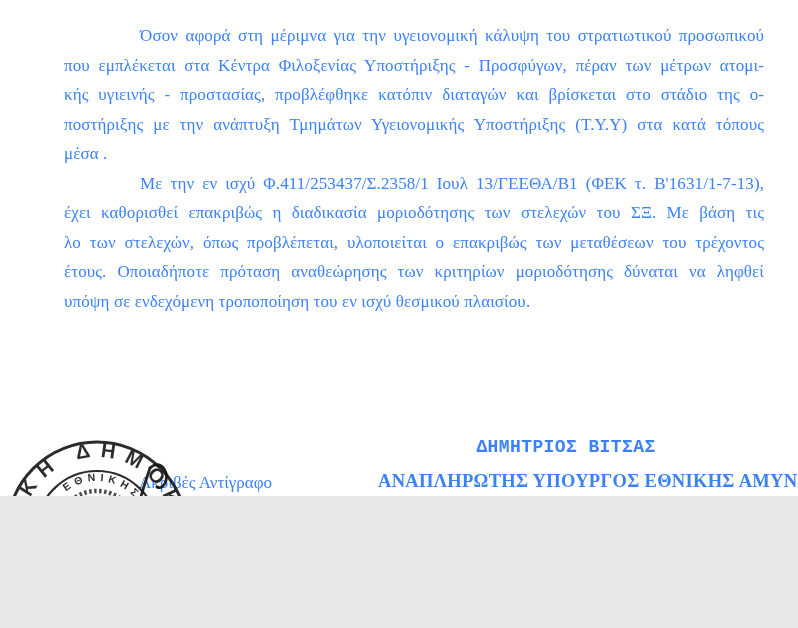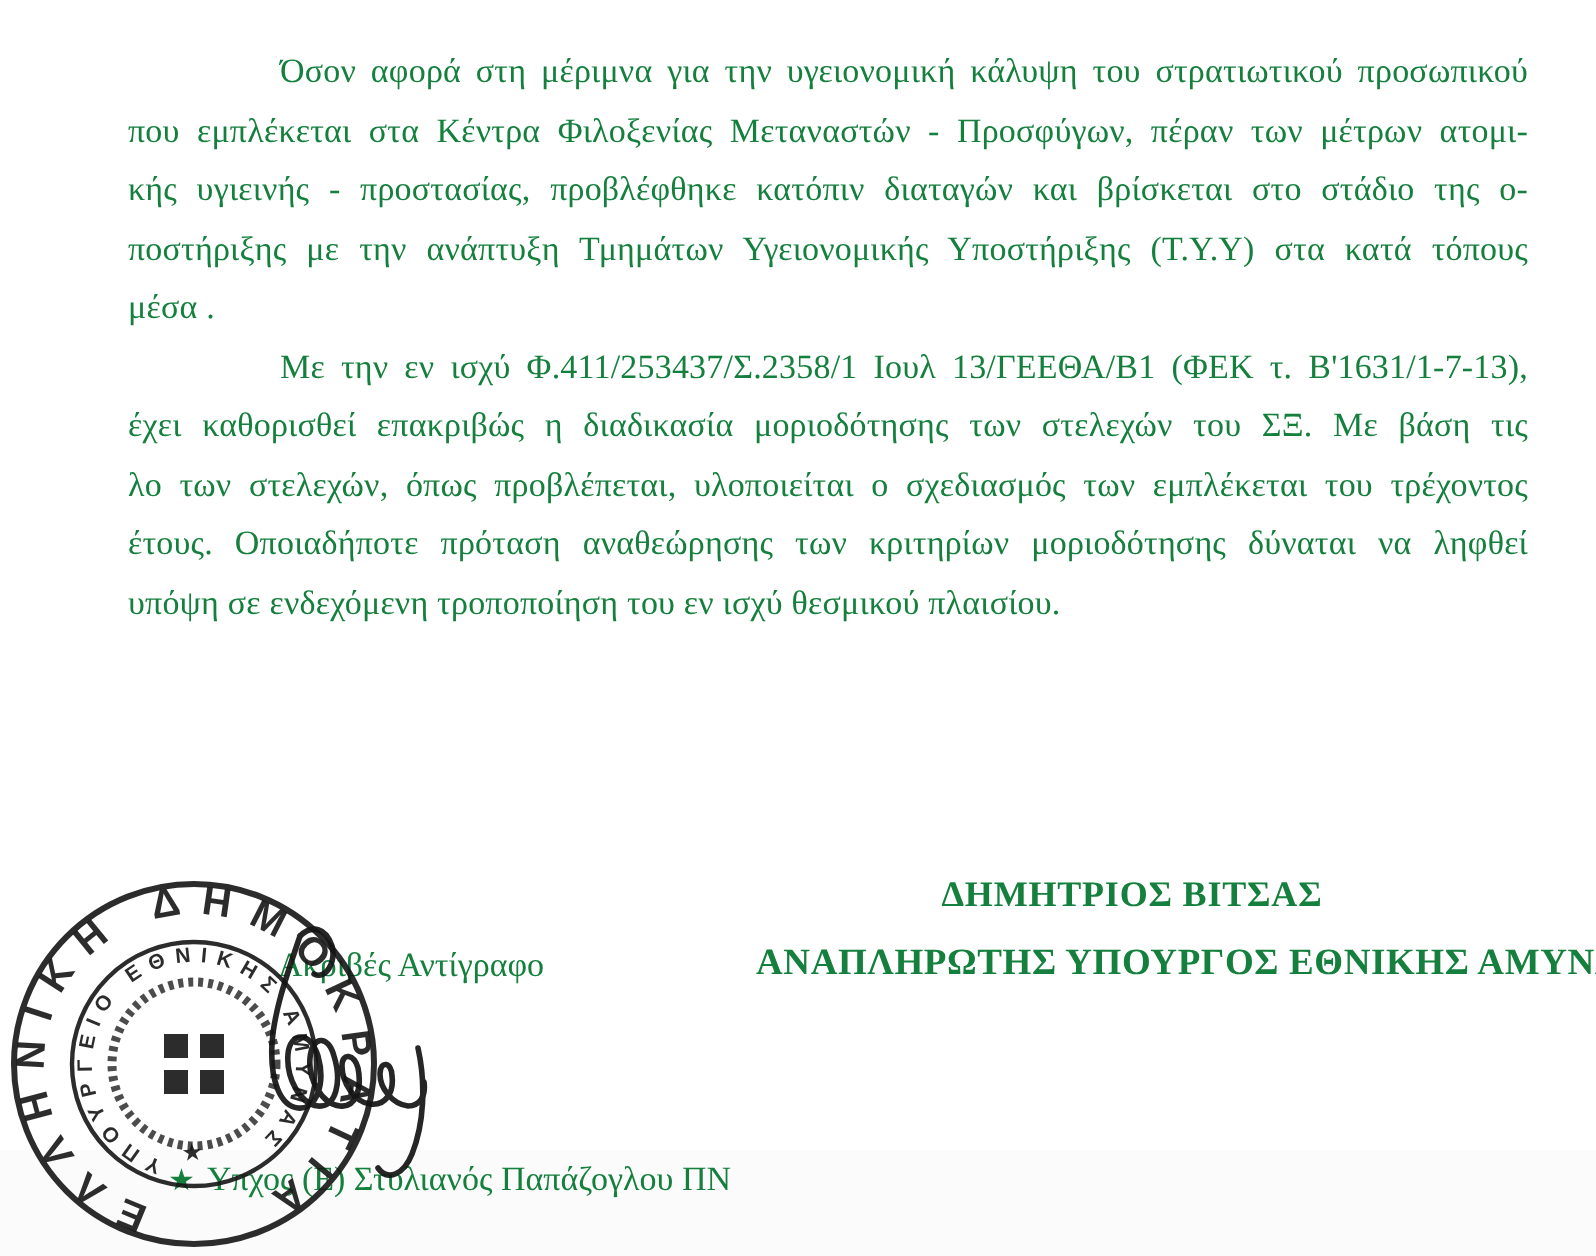--- a/index.html
+++ b/index.html
@@ -1,49 +1,49 @@
 <!DOCTYPE html>
 <html><head>
 <meta charset="utf-8">
 <style>
   html,body{margin:0;padding:0;background:#e8e8e8;}
   .page{
-    position:relative;width:798px;height:628px;background:#ffffff;
-    font-family:"Liberation Serif","DejaVu Serif",serif;color:#15803d;
+    position:relative;width:798px;height:496px;background:#ffffff;
+    font-family:"Liberation Serif","DejaVu Serif",serif;color:#3b82f6;
     overflow:hidden;
   }
   .scan-tint{position:absolute;left:0;top:575px;width:798px;height:53px;background:rgba(0,0,0,0.015);}
   .body-text{position:absolute;left:64px;top:21px;width:700px;font-size:17px;line-height:29.5px;}
   .line{text-align:justify;text-align-last:justify;letter-spacing:0.1px;}
   .line.first{text-indent:76px;}
   .line.last{text-align-last:left;font-family:Liberation Serif, serif;}
   .sig-block{position:absolute;left:378px;top:437px;width:412px;text-align:center;font-weight:bold;}
-  .sig-name{font-size:18px;letter-spacing:0.4px;display:block;margin-right:36px;}
+  .sig-name{font-size:18px;letter-spacing:0.4px;display:block;margin-right:36px;font-family:Liberation Mono, monospace;}
   .sig-title{font-size:18.5px;letter-spacing:0.3px;display:block;margin-top:14px;white-space:nowrap;}
   .cert-label{position:absolute;left:139px;top:473px;font-size:17px;}
   .cert-line{position:absolute;left:84px;top:580px;font-size:17px;white-space:nowrap;}
   .cert-line .star{font-size:15px;margin-right:6px;}
   .stamp-svg{position:absolute;left:4px;top:439px;}
   .signature-svg{position:absolute;left:120px;top:440px;}
 </style>
 </head>
 <body>
 
 <div class="page">
   <div class="scan-tint"></div>
 
   <div class="body-text">
     <div class="line first">Όσον αφορά στη μέριμνα για την υγειονομική κάλυψη του στρατιωτικού προσωπικού</div>
-    <div class="line">που εμπλέκεται στα Κέντρα Φιλοξενίας Μεταναστών - Προσφύγων, πέραν των μέτρων ατομι-</div>
+    <div class="line">που εμπλέκεται στα Κέντρα Φιλοξενίας Υποστήριξης - Προσφύγων, πέραν των μέτρων ατομι-</div>
     <div class="line">κής υγιεινής - προστασίας, προβλέφθηκε κατόπιν διαταγών και βρίσκεται στο στάδιο της ο-</div>
     <div class="line">ποστήριξης με την ανάπτυξη Τμημάτων Υγειονομικής Υποστήριξης (Τ.Υ.Υ) στα κατά τόπους</div>
     <div class="line last">μέσα .</div>
     <div class="line first">Με την εν ισχύ Φ.411/253437/Σ.2358/1 Ιουλ 13/ΓΕΕΘΑ/Β1 (ΦΕΚ τ. Β'1631/1-7-13),</div>
     <div class="line">έχει καθορισθεί επακριβώς η διαδικασία μοριοδότησης των στελεχών του ΣΞ. Με βάση τις</div>
-    <div class="line">λο των στελεχών, όπως προβλέπεται, υλοποιείται ο σχεδιασμός των εμπλέκεται του τρέχοντος</div>
+    <div class="line">λο των στελεχών, όπως προβλέπεται, υλοποιείται ο επακριβώς των μεταθέσεων του τρέχοντος</div>
     <div class="line">έτους. Οποιαδήποτε πρόταση αναθεώρησης των κριτηρίων μοριοδότησης δύναται να ληφθεί</div>
     <div class="line last">υπόψη σε ενδεχόμενη τροποποίηση του εν ισχύ θεσμικού πλαισίου.</div>
   </div>
 
   <div class="sig-block">
     <span class="sig-name">ΔΗΜΗΤΡΙΟΣ ΒΙΤΣΑΣ</span>
     <span class="sig-title">ΑΝΑΠΛΗΡΩΤΗΣ ΥΠΟΥΡΓΟΣ ΕΘΝΙΚΗΣ ΑΜΥΝΑΣ</span>
   </div>
 
   <div class="cert-label">Ακριβές Αντίγραφο</div>

